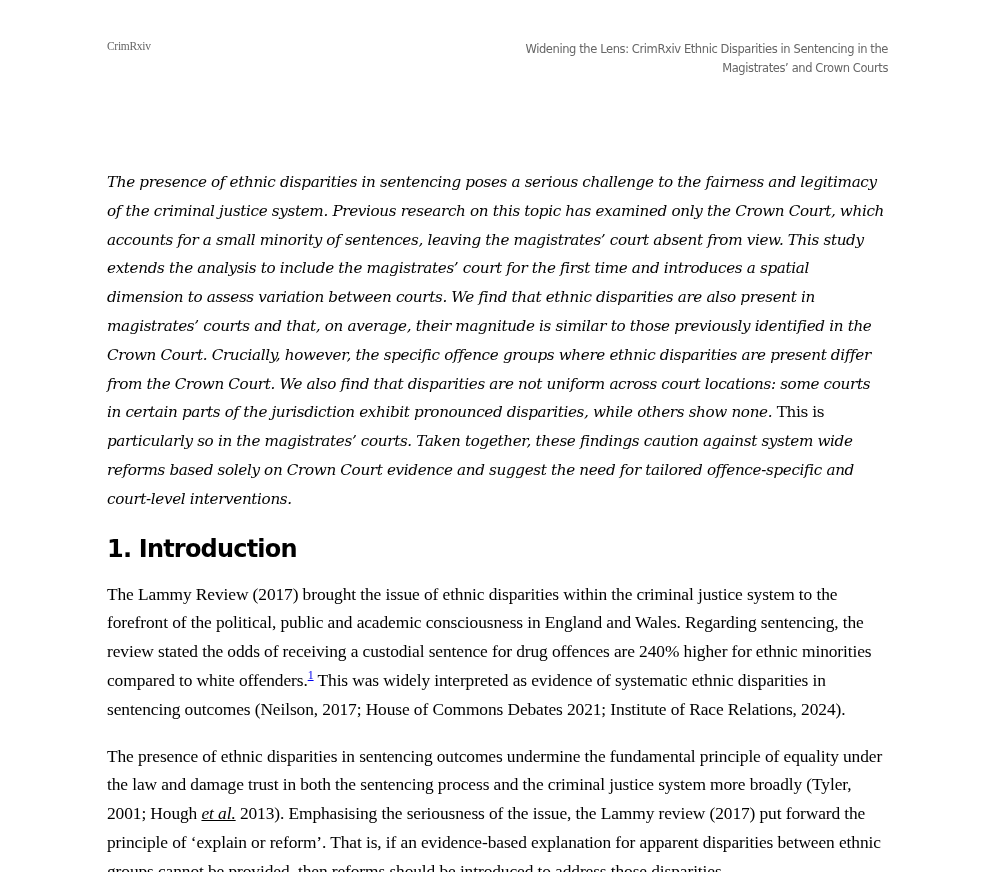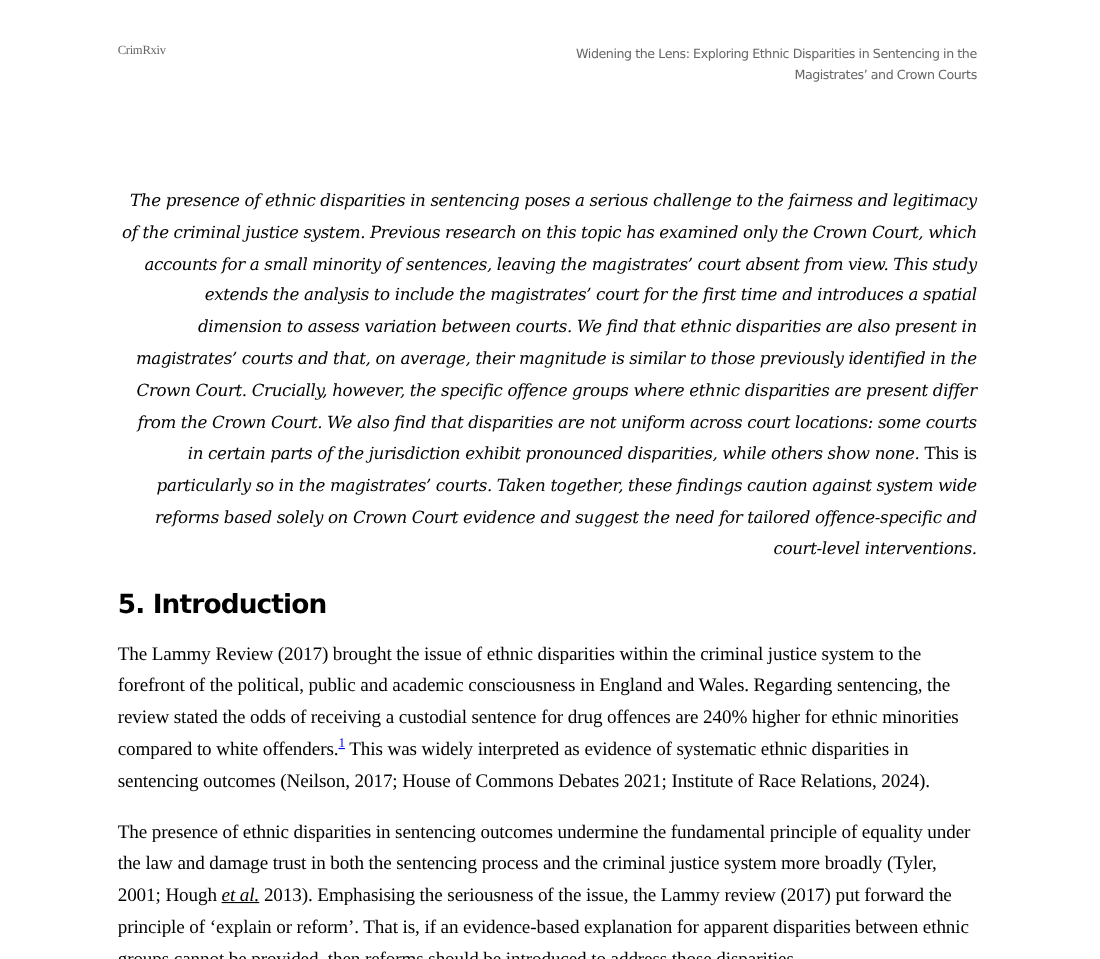--- a/index.html
+++ b/index.html
@@ -54,21 +54,20 @@
       line-height: 24px;
       height: 24px;
     }
     .abstract-body {
       font-family: "DejaVu Serif", serif;
       font-style: italic;
       font-size: 15.2px;
       line-height: 28.8px;
       margin: 8px 0 0 0;
       letter-spacing: -0.35px;
-      text-align: right;
     }
     .abstract-body .upright {
       font-style: normal;
     }
     .section-heading {
       font-family: "DejaVu Sans", sans-serif;
       font-weight: bold;
       font-size: 24px;
       letter-spacing: -0.8px;
       margin: 18px 0 0 0;
@@ -95,26 +94,26 @@
       vertical-align: super;
       line-height: 0;
       cursor: pointer;
     }
   </style>
 </head>
 <body>
 
 <div class="running-header">
   <span class="journal">CrimRxiv</span>
-  <span class="article-title">Widening the Lens: Exploring Ethnic Disparities in Sentencing in the Magistrates’ and Crown Courts</span>
+  <span class="article-title">Widening the Lens: CrimRxiv Ethnic Disparities in Sentencing in the Magistrates’ and Crown Courts</span>
 </div>
 
 <div class="content">
   <section>
     <p class="abstract-body"><span>The presence of ethnic disparities in sentencing poses a serious challenge to the fairness and legitimacy of the criminal justice system. Previous research on this topic has examined only the Crown Court, which accounts for a small minority of sentences, leaving the magistrates’ court absent from view. This study extends the analysis to include the magistrates’ court for the first time and introduces a spatial dimension to assess variation between courts. We find that ethnic disparities are also present in magistrates’ courts and that, on average, their magnitude is similar to those previously identified in the Crown Court. Crucially, however, the specific offence groups where ethnic disparities are present differ from the Crown Court. We also find that disparities are not uniform across court locations: some courts in certain parts of the jurisdiction exhibit pronounced disparities, while others show none.</span><span class="upright"> This is </span><span>particularly so in the magistrates’ courts. Taken together, these findings caution against system wide reforms based solely on Crown Court evidence and suggest the need for tailored offence-specific and court-level interventions.</span></p>
   </section>
 
   <section>
-    <h1 class="section-heading">5. Introduction</h1>
+    <h1 class="section-heading">1. Introduction</h1>
     <p class="para"><span>The Lammy Review (2017) brought the issue of ethnic disparities within the criminal justice system to the forefront of the political, public and academic consciousness in England and Wales. Regarding sentencing, the review stated the odds of receiving a custodial sentence for drug offences are 240% higher for ethnic minorities compared to white offenders.</span><a class="footnote-ref">1</a><span> This was widely interpreted as evidence of systematic ethnic disparities in sentencing outcomes (Neilson, 2017; House of Commons Debates 2021; Institute of Race Relations, 2024).</span></p>
     <p class="para"><span>The presence of ethnic disparities in sentencing outcomes undermine the fundamental principle of equality under the law and damage trust in both the sentencing process and the criminal justice system more broadly (Tyler, 2001; Hough </span><em>et al.</em><span> 2013). Emphasising the seriousness of the issue, the Lammy review (2017) put forward the principle of ‘explain or reform’. That is, if an evidence-based explanation for apparent disparities between ethnic groups cannot be provided, then reforms should be introduced to address those disparities.</span></p>
   </section>
 </div>
 
 </body></html>

